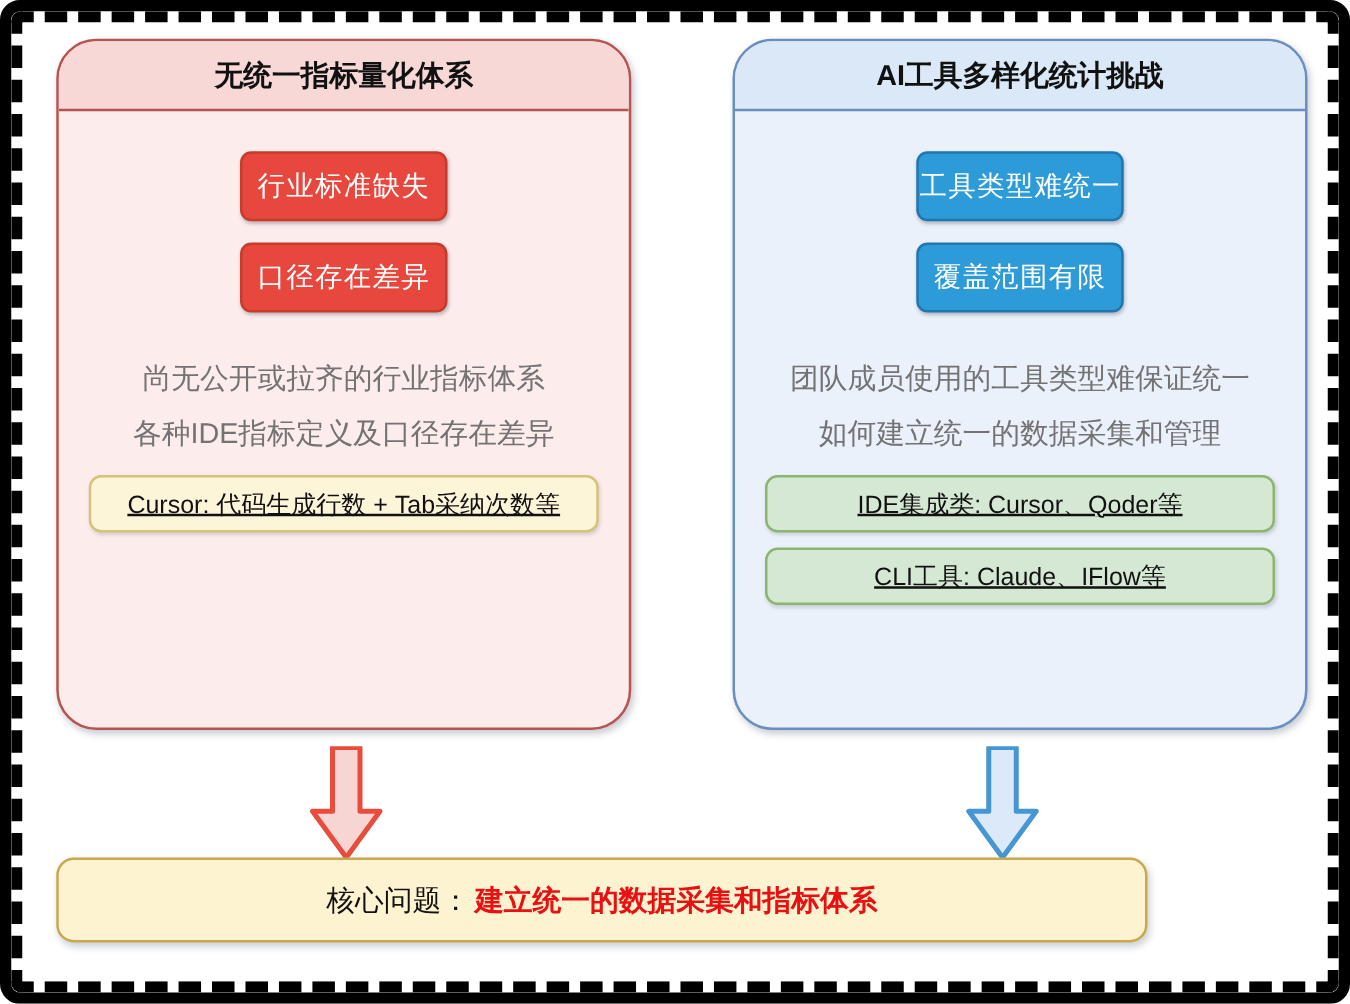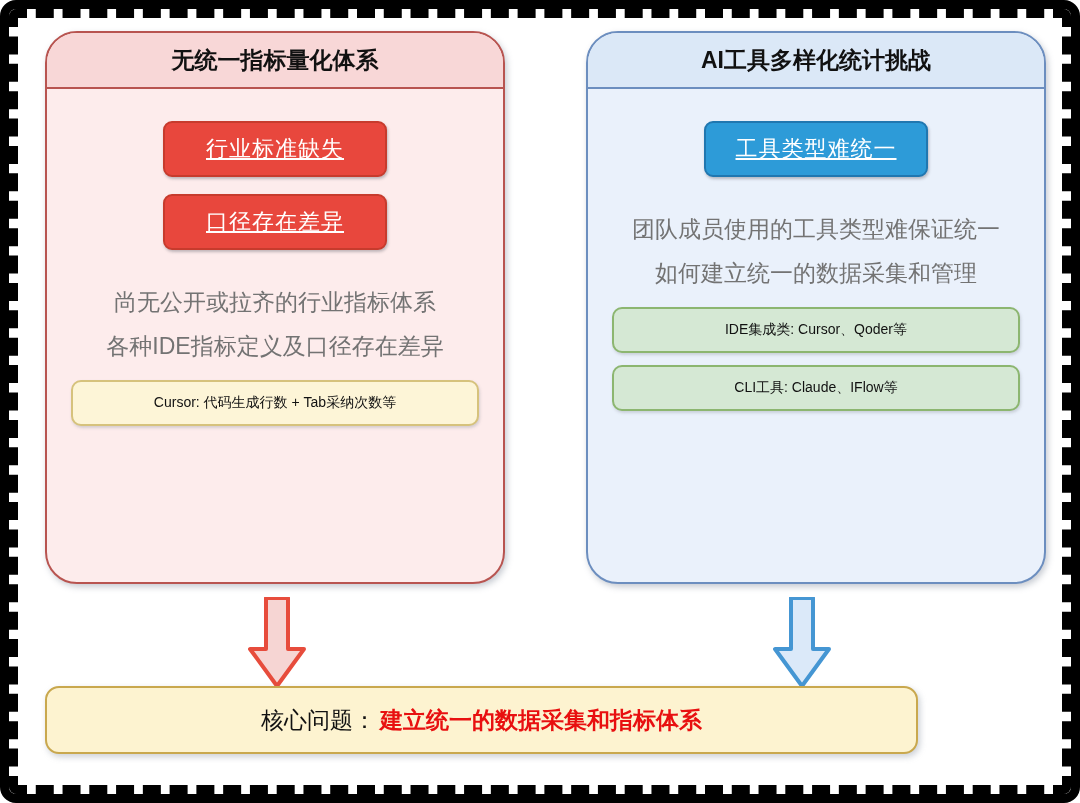--- a/index.html
+++ b/index.html
@@ -17,31 +17,31 @@
   .panel-left { left: 45px; border-color: var(--left-accent, #b85450); background: var(--left-body-bg, #fdecec); }
   .panel-right { left: 570px; border-color: var(--right-accent, #6c8ebf); background: var(--right-body-bg, #eaf1fb); margin-left: 16px; }
 
   .panel-header { height: 56px; display: flex; align-items: center; justify-content: center;
     font-size: 23px; font-weight: bold; color: #111; border-bottom: 2px solid; }
   .panel-left .panel-header { background: var(--left-header-bg, #f8d7d7); border-color: var(--left-accent, #b85450); }
   .panel-right .panel-header { background: var(--right-header-bg, #dbe8f7); border-color: var(--right-accent, #6c8ebf); }
 
   .panel-body { padding-top: 32px; display: flex; flex-direction: column; align-items: center; }
 
-  .node-btn { width: 224px; height: 56px; border-radius: 9px; border: 2px solid;
+  .node-btn { width: 166px; height: 56px; border-radius: 9px; border: 2px solid;
     color: #fff; font-size: 22px; display: flex; align-items: center; justify-content: center;
-    margin-bottom: 17px; box-shadow: 1px 2px 3px rgba(100,100,110,.4); letter-spacing: 1px; text-decoration: underline; }
+    margin-bottom: 17px; box-shadow: 1px 2px 3px rgba(100,100,110,.4); letter-spacing: 1px; }
   .node-btn.red { background: var(--red-button-bg, #e8473d); border-color: var(--red-button-border, #c73b2d); }
   .node-btn.blue { background: var(--blue-button-bg, #2d9bd8); border-color: var(--blue-button-border, #2077b0); }
 
   .panel-desc { margin-top: 13px; text-align: center; font-size: 23px; line-height: 44px; color: #737373; }
 
   .detail-box { width: 408px; height: 46px; margin-top: 12px; border-radius: 10px; border: 2px solid;
-    display: flex; align-items: center; justify-content: center; font-size: 14px; color: #111;
-    box-shadow: 1px 2px 3px rgba(140,145,155,.35); }
+    display: flex; align-items: center; justify-content: center; font-size: 20px; color: #111;
+    box-shadow: 1px 2px 3px rgba(140,145,155,.35); text-decoration: underline; }
   .detail-box:first-of-type { margin-top: 14px; }
   .detail-box.yellow { background: var(--yellow-box-bg, #fdf5d7); border-color: var(--yellow-box-border, #d6c27c); }
   .detail-box.green { background: var(--green-box-bg, #d5e8d4); border-color: var(--green-box-border, #8cb670); }
 
   .arrow { position: absolute; top: 597px; width: 60px; height: 92px; }
   .arrow-left { left: 247px; }
   .arrow-right { left: 772px; }
   .arrow-left polygon { fill: var(--red-arrow-fill, #f6d5d3); stroke: var(--red-arrow-stroke, #e74c3c); }
   .arrow-right polygon { fill: var(--blue-arrow-fill, #dbe9f9); stroke: var(--blue-arrow-stroke, #4596d3); }
   .arrow polygon { stroke-width: 4; stroke-linejoin: round; }
@@ -69,20 +69,21 @@
         <div>各种IDE指标定义及口径存在差异</div>
       </div>
       <div class="detail-box yellow">Cursor: 代码生成行数 + Tab采纳次数等</div>
     </div>
   </div>
 
   <div class="panel panel-right">
     <div class="panel-header">AI工具多样化统计挑战</div>
     <div class="panel-body">
       <div class="node-btn blue">工具类型难统一</div>
+      <div class="node-btn blue">覆盖范围有限</div>
       <div class="panel-desc">
         <div>团队成员使用的工具类型难保证统一</div>
         <div>如何建立统一的数据采集和管理</div>
       </div>
       <div class="detail-box green">IDE集成类: Cursor、Qoder等</div>
       <div class="detail-box green">CLI工具: Claude、IFlow等</div>
     </div>
   </div>
 
   <svg class="arrow arrow-left" viewBox="0 0 60 92">

